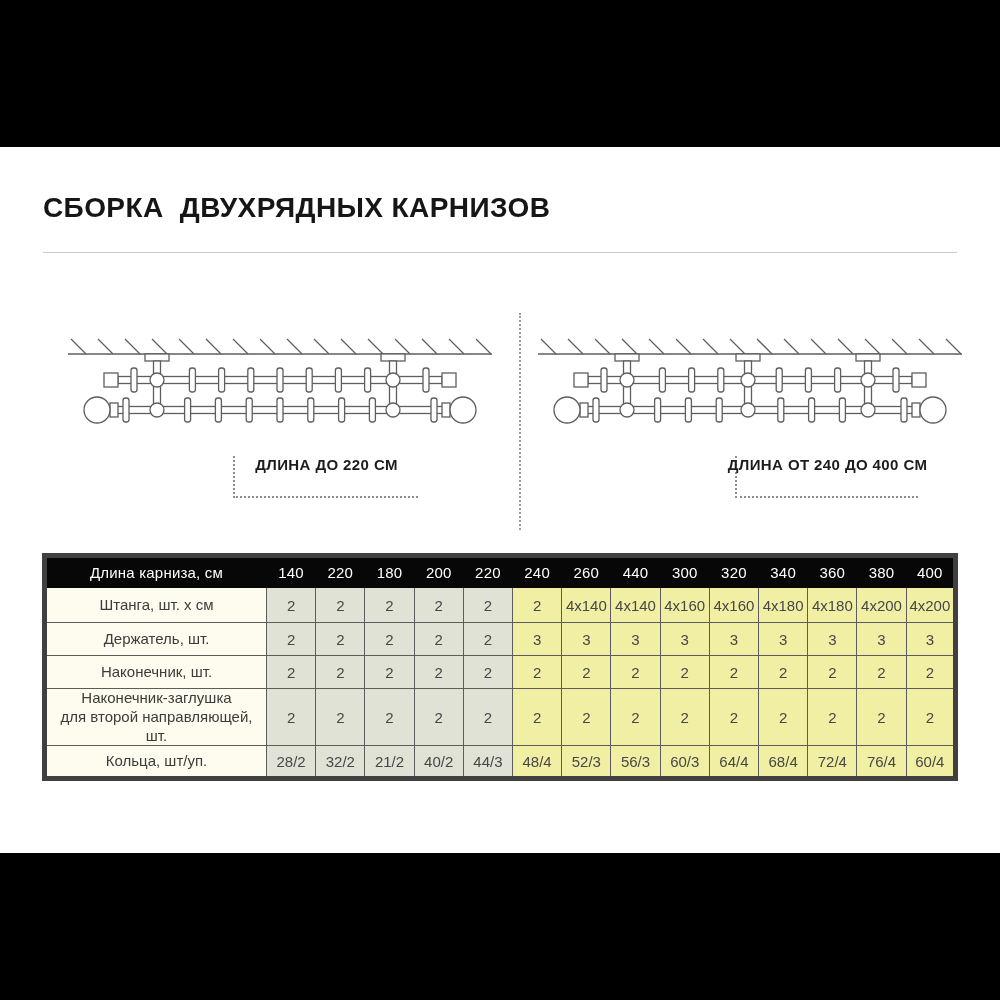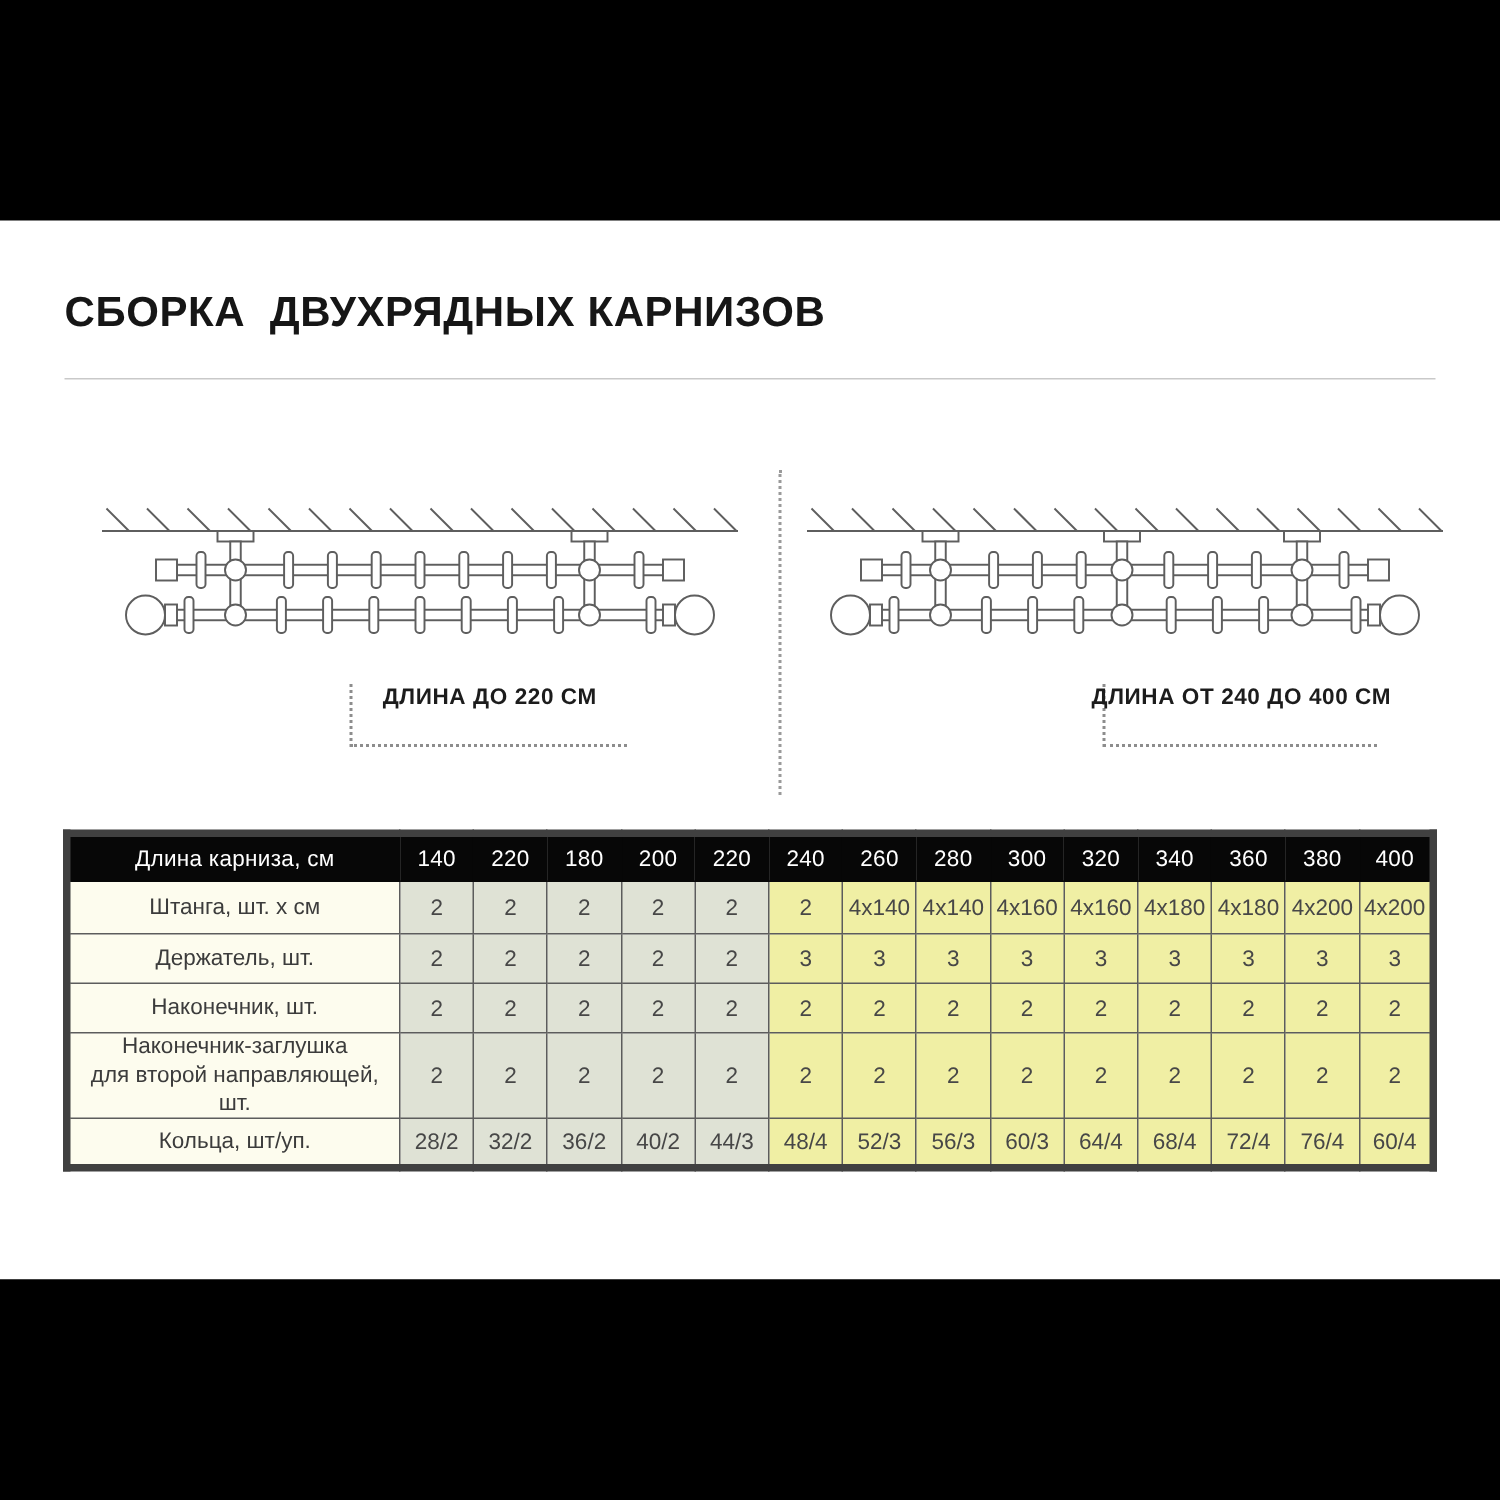--- a/index.html
+++ b/index.html
@@ -238,21 +238,21 @@
       <thead>
         <tr>
             <th>Длина карниза, см</th>
             <th>140</th>
             <th>220</th>
             <th>180</th>
             <th>200</th>
             <th>220</th>
             <th>240</th>
             <th>260</th>
-            <th>280</th>
+            <th>440</th>
             <th>300</th>
             <th>320</th>
             <th>340</th>
             <th>360</th>
             <th>380</th>
             <th>400</th>
           </tr>
       </thead>
       <tbody>
           <tr>
@@ -321,21 +321,21 @@
             <td class="c-yellow">2</td>
             <td class="c-yellow">2</td>
             <td class="c-yellow">2</td>
             <td class="c-yellow">2</td>
             <td class="c-yellow">2</td>
           </tr>
           <tr>
             <th class="rowlabel" scope="row">Кольца, шт/уп.</th>
             <td class="c-gray">28/2</td>
             <td class="c-gray">32/2</td>
-            <td class="c-gray">36/2</td>
+            <td class="c-gray">21/2</td>
             <td class="c-gray">40/2</td>
             <td class="c-gray">44/3</td>
             <td class="c-yellow">48/4</td>
             <td class="c-yellow">52/3</td>
             <td class="c-yellow">56/3</td>
             <td class="c-yellow">60/3</td>
             <td class="c-yellow">64/4</td>
             <td class="c-yellow">68/4</td>
             <td class="c-yellow">72/4</td>
             <td class="c-yellow">76/4</td>

